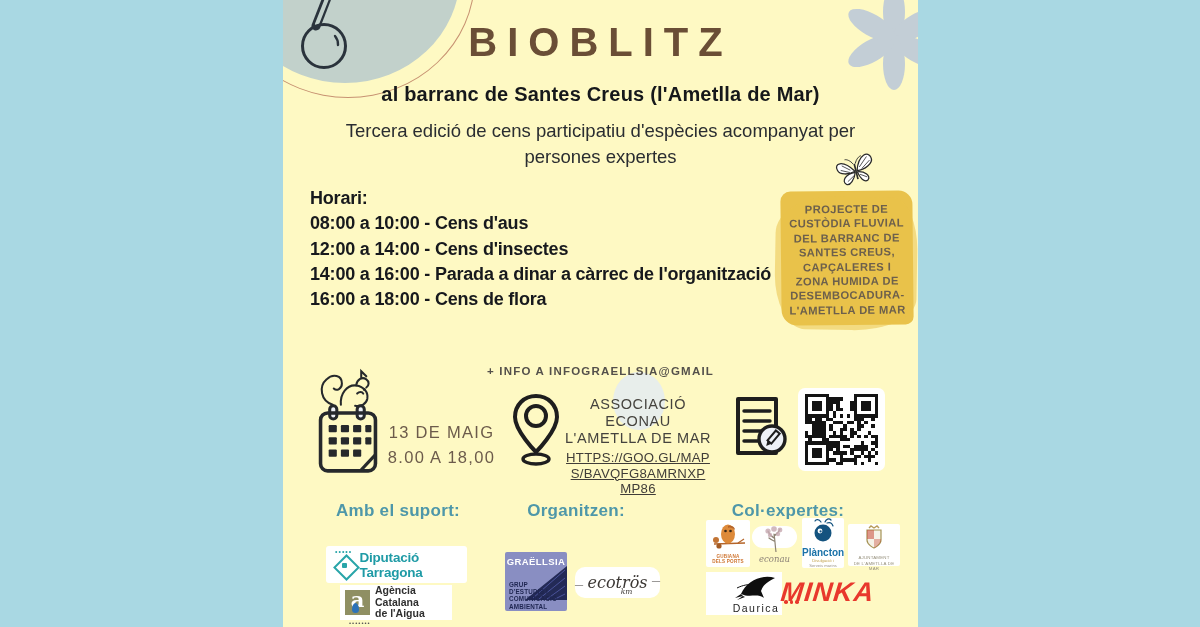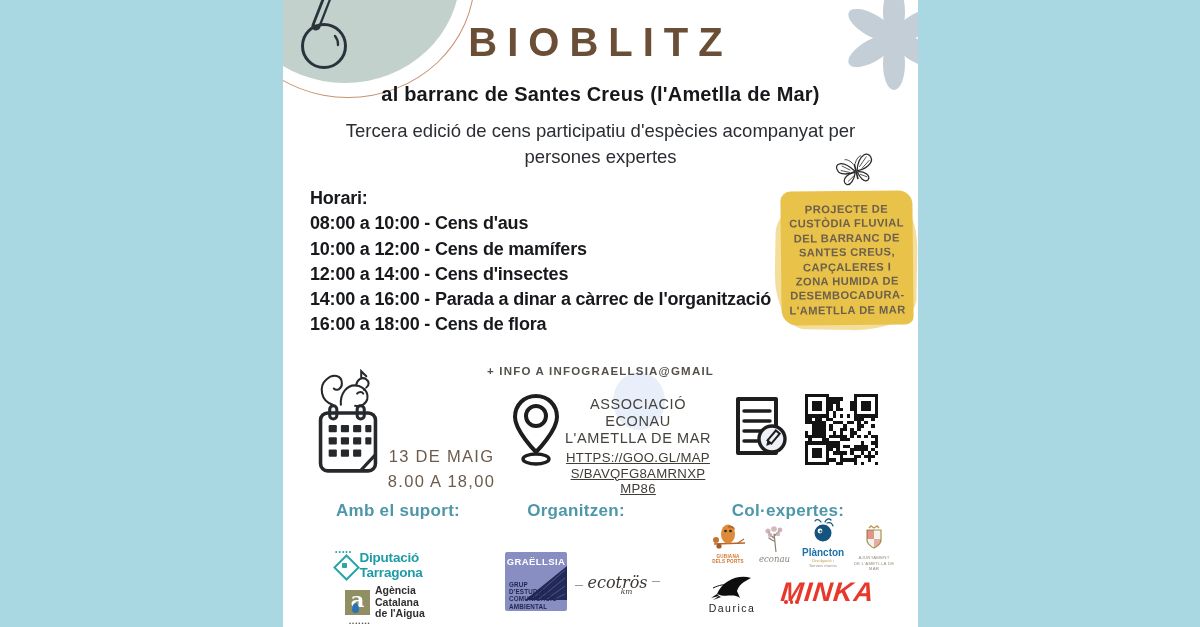--- a/index.html
+++ b/index.html
@@ -4,21 +4,21 @@
 <style>
   html,body{margin:0;padding:0;}
   body{
     width:1200px;height:627px;position:relative;overflow:hidden;
     background:#A9D8E3;
     font-family:"Liberation Sans",sans-serif;
     -webkit-font-smoothing:antialiased;
   }
   .panel{
     position:absolute;left:283px;top:0;width:635px;height:627px;
-    background:#ffffff;overflow:hidden;
+    background:#fef9c3;overflow:hidden;
   }
   
   .sage-ellipse{position:absolute;left:-53px;top:-133px;width:230px;height:216px;
     background:#C2D1CB;border-radius:50%;}
   .sage-arc{position:absolute;left:-62px;top:-142px;width:252px;height:238px;
     border:1.6px solid #C79272;border-radius:50%;background:transparent;}
   .magnifier{position:absolute;left:0;top:-10px;}
   .flower{position:absolute;left:546px;top:-22px;}
   .butterfly{position:absolute;left:551px;top:150px;transform:rotate(-14deg);}
   .soft-blob{position:absolute;left:330px;top:372px;width:52px;height:58px;border-radius:50%;
@@ -39,21 +39,21 @@
   .note:before{content:"";position:absolute;left:-6px;top:6px;right:-4px;bottom:-5px;
     background:#E9C24B;opacity:.55;border-radius:40% 18% 45% 22%/28% 40% 24% 42%;
     transform:rotate(1.6deg);z-index:-1;}
   .note-text{position:relative;padding-top:11px;text-align:center;
     font-size:11.2px;font-weight:600;line-height:14.4px;letter-spacing:.4px;color:#6D604C;}
   
   .info-line{position:absolute;top:365px;left:0;width:100%;text-align:center;
     font-size:11.5px;font-weight:600;letter-spacing:1.2px;color:#54504B;}
   .cal-icon{position:absolute;left:33px;top:358px;}
   .date-block{position:absolute;left:96px;top:423px;width:125px;text-align:center;
-    color:#6C5B4B;font-size:16.5px;letter-spacing:1.3px;margin-top:24px;}
+    color:#6C5B4B;font-size:16.5px;letter-spacing:1.3px;}
   .date-block .time{margin-top:6px;}
   .pin-icon{position:absolute;left:227px;top:392px;}
   .assoc{position:absolute;left:272px;top:396px;width:166px;text-align:center;}
   .assoc .name{font-size:14.5px;letter-spacing:.6px;color:#45433E;line-height:17px;font-weight:500;}
   .assoc .maplink{display:block;margin-top:3px;font-size:13.2px;letter-spacing:.3px;
     color:#403D38;line-height:15.5px;text-decoration:underline;cursor:pointer;font-weight:500;}
   .notepad-icon{position:absolute;left:449px;top:393px;}
   .qr{position:absolute;left:515px;top:388px;width:87px;height:83px;background:#fff;
     border-radius:7px;display:flex;align-items:center;justify-content:center;}
   .qr-grid{display:grid;grid-template-columns:repeat(21,1fr);grid-template-rows:repeat(21,1fr);
@@ -104,21 +104,21 @@
   .econau-t{font-family:"DejaVu Serif",serif;font-style:italic;font-size:8.5px;color:#8C8278;margin-top:-2px;}
   
   .lg-plancton{left:519px;top:518px;width:42px;height:50px;border-radius:2px;text-align:center;}
   .pla-t{font-size:10px;font-weight:700;color:#1B72A8;margin-top:-1px;}
   .pla-s1{font-size:4.2px;color:#C2A14B;line-height:5px;}
   .pla-s2{font-size:4.2px;color:#9A948A;line-height:5px;}
   
   .lg-ajuntament{left:565px;top:524px;width:52px;height:42px;border-radius:2px;text-align:center;}
   .aju-t{font-size:4.4px;color:#97917E;line-height:5.6px;letter-spacing:.2px;margin-top:1px;}
   
-  .lg-daurica{left:423px;top:572px;width:52px;height:43px;border-radius:0;text-align:center;}
+  .lg-daurica{left:423px;top:572px;width:52px;height:43px;border-radius:0;text-align:center;padding-left:24px;}
   .dau-t{font-size:10.5px;color:#1C1C1C;letter-spacing:1.5px;margin-top:-2px;}
   
   .lg-minka{position:absolute;left:498px;top:577px;width:100px;height:32px;}
   .minka-t{font-size:27px;font-weight:900;font-style:italic;color:#E8382C;
     letter-spacing:1px;transform:skewX(-6deg);line-height:30px;}
   .minka-dots{position:absolute;left:3px;top:23px;display:flex;gap:2px;}
   .minka-dots i{width:3.5px;height:3.5px;border-radius:50%;background:#E8382C;}
 </style>
 </head>
 <body>
@@ -169,21 +169,20 @@
   <div class="title">BIOBLITZ</div>
   <div class="subtitle">al barranc de Santes Creus (l'Ametlla de Mar)</div>
   <div class="desc">
     <div>Tercera edició de cens participatiu d'espècies acompanyat per</div>
     <div>persones expertes</div>
   </div>
 
   <div class="schedule">
     <div>Horari:</div>
     <div>08:00 a 10:00 - Cens d'aus</div>
-    <div>10:00 a 12:00 - Cens de mamífers</div>
     <div>12:00 a 14:00 - Cens d'insectes</div>
     <div>14:00 a 16:00 - Parada a dinar a càrrec de l'organització</div>
     <div>16:00 a 18:00 - Cens de flora</div>
   </div>
 
   <div class="note">
     <div class="note-text">
       <div>PROJECTE DE</div>
       <div>CUSTÒDIA FLUVIAL</div>
       <div>DEL BARRANC DE</div>

